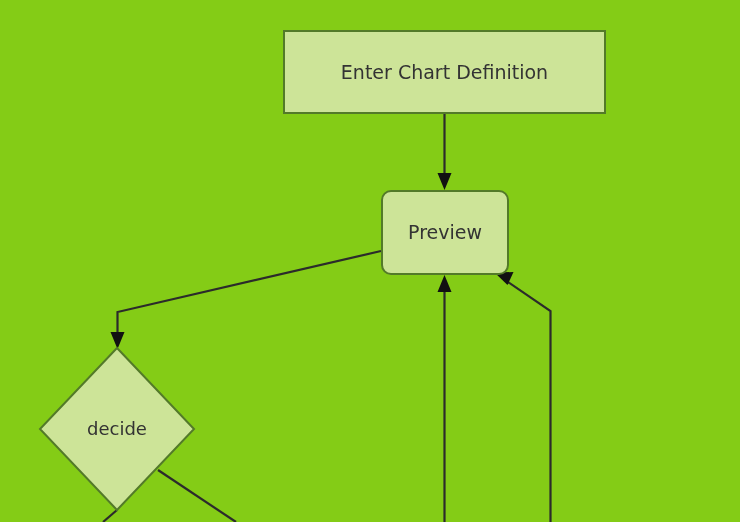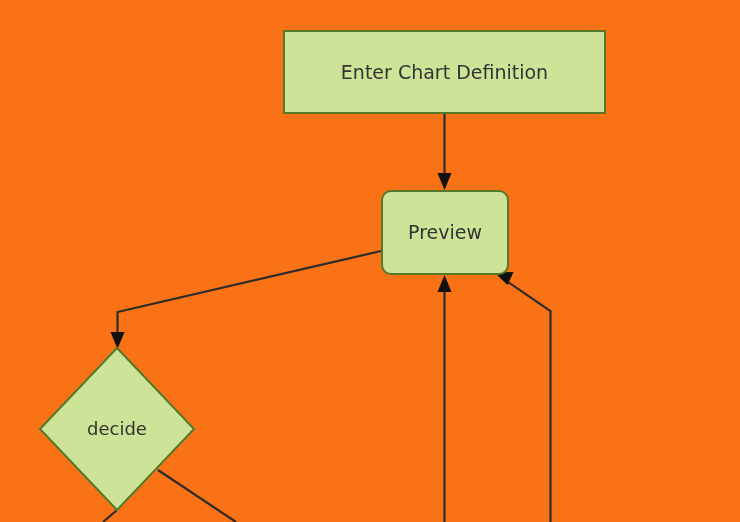--- a/index.html
+++ b/index.html
@@ -4,21 +4,21 @@
 <style>
   html, body {
     margin: 0;
     padding: 0;
     background: #ffffff;
   }
   #canvas {
     position: relative;
     width: 740px;
     height: 522px;
-    background: #f97316;
+    background: #84cc16;
     overflow: hidden;
     font-family: "DejaVu Sans", "Liberation Sans", sans-serif;
   }
   #flow-svg {
     position: absolute;
     left: 0;
     top: 0;
     width: 740px;
     height: 522px;
   }

